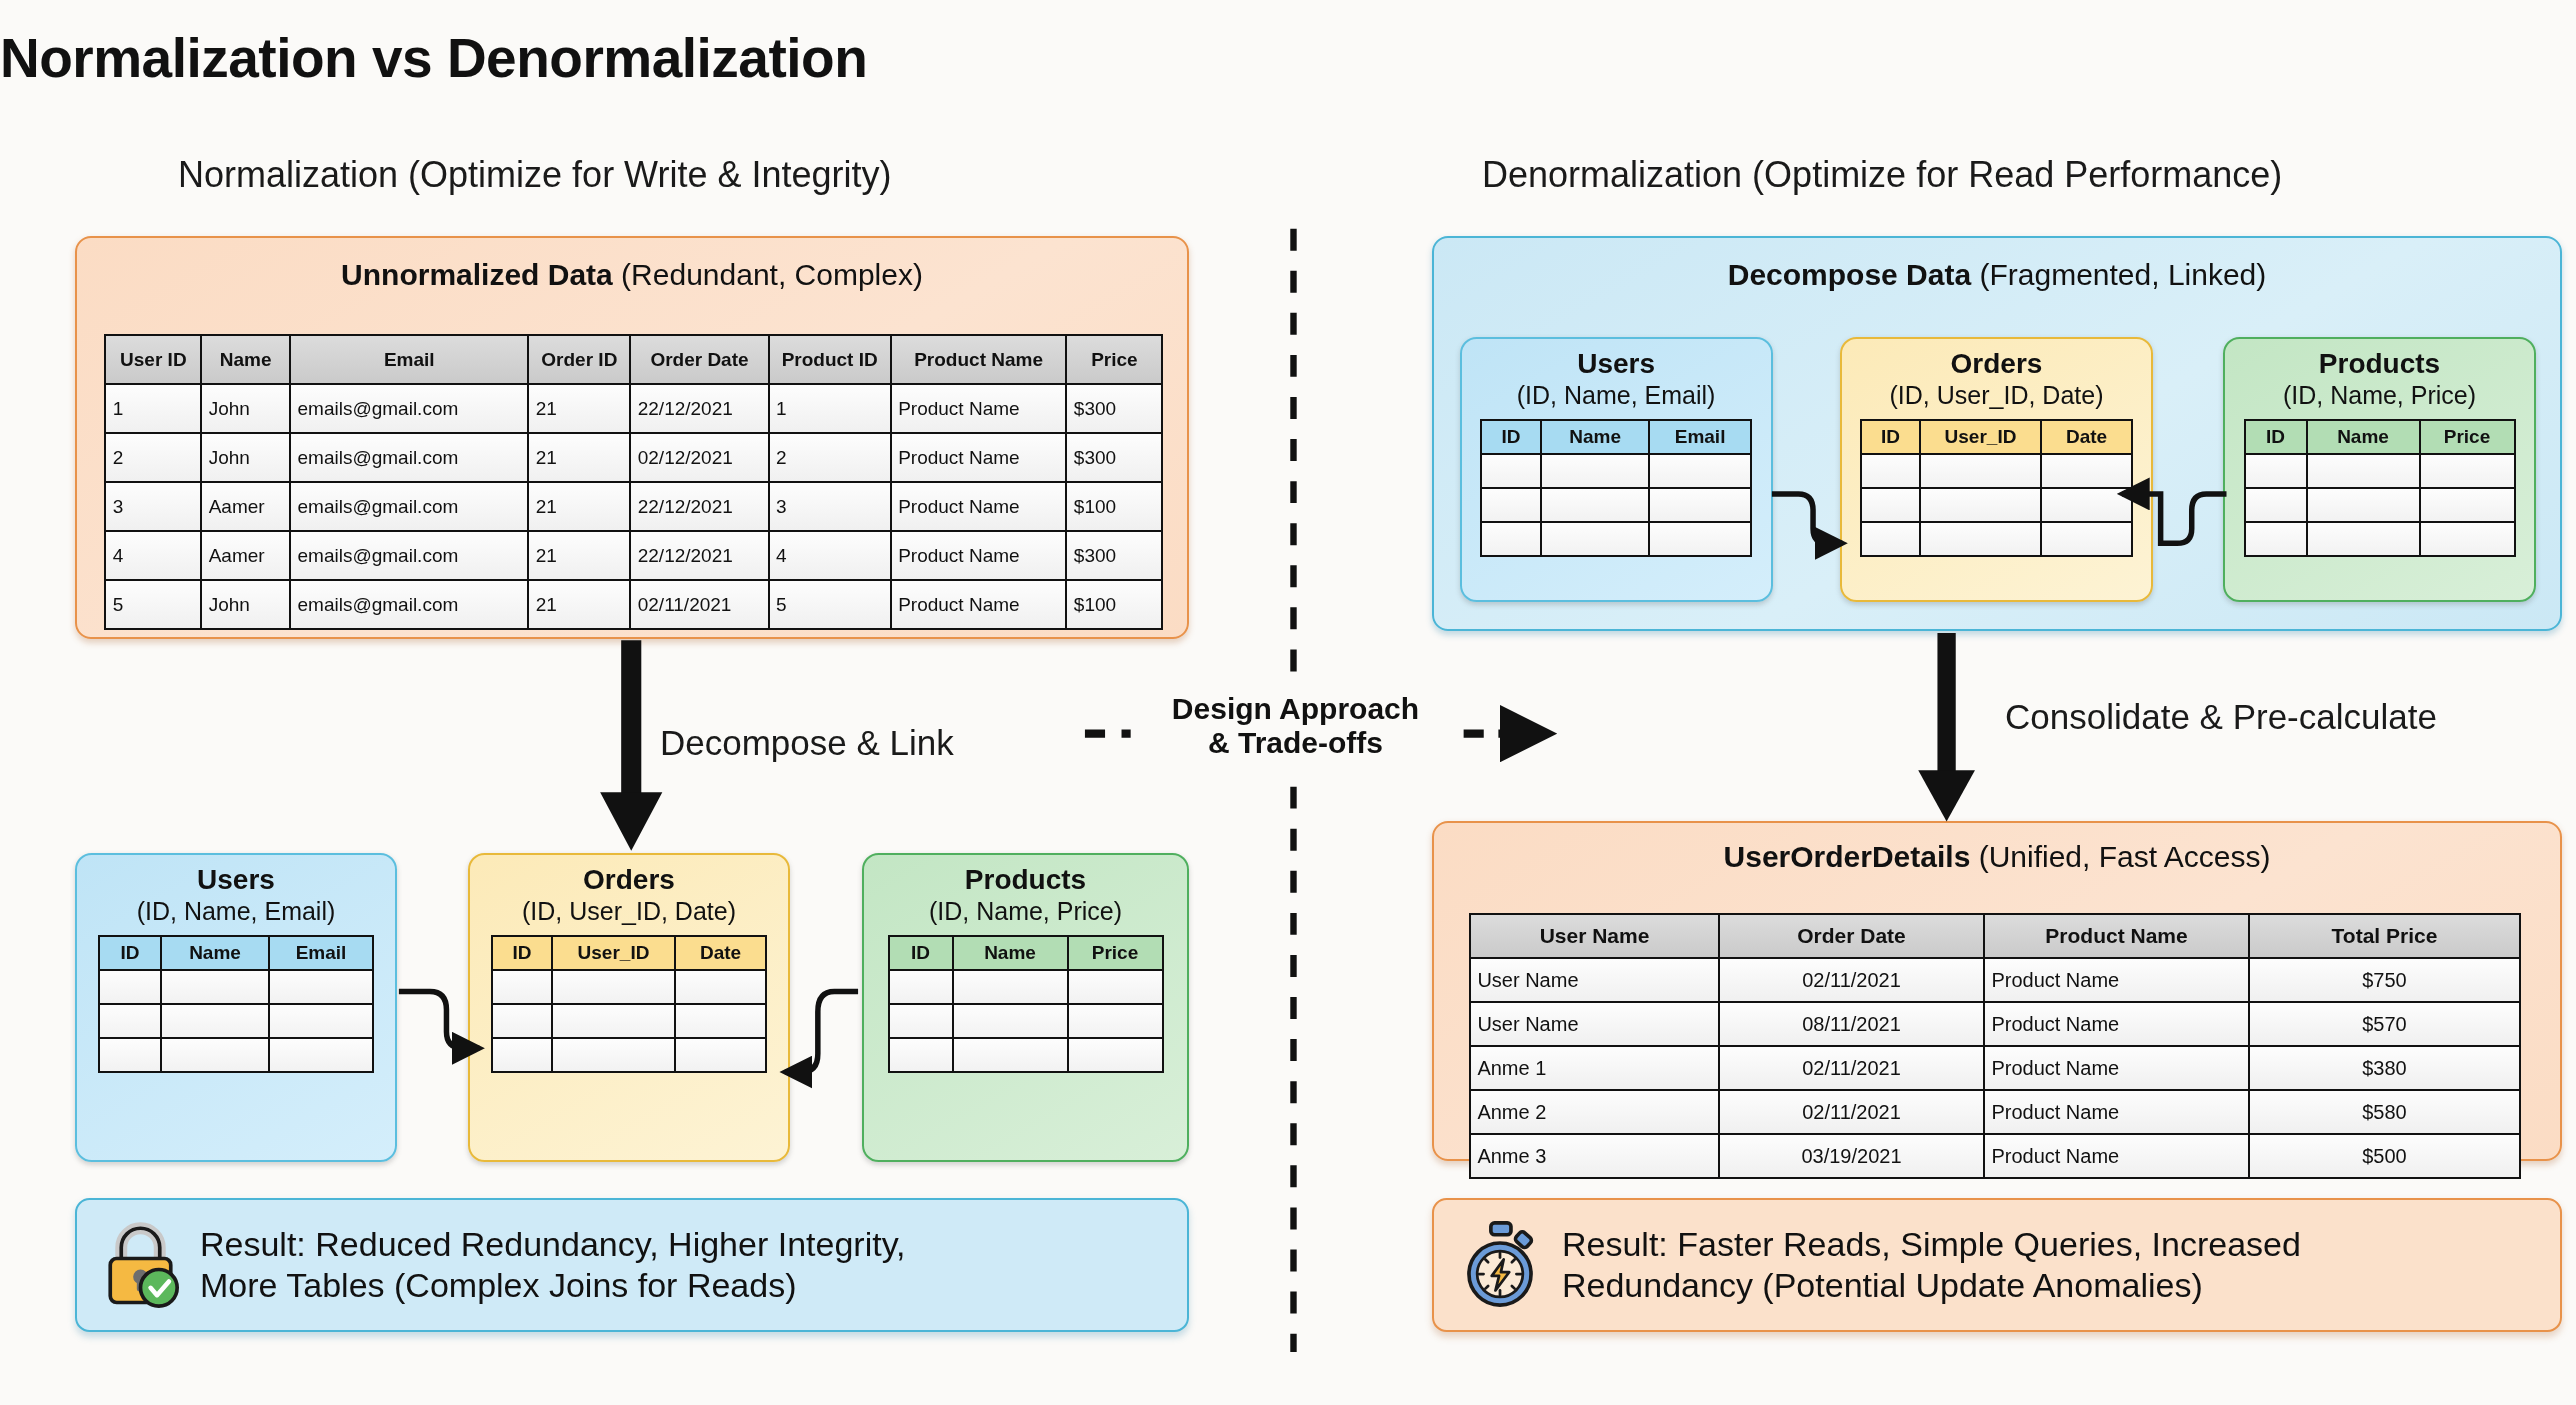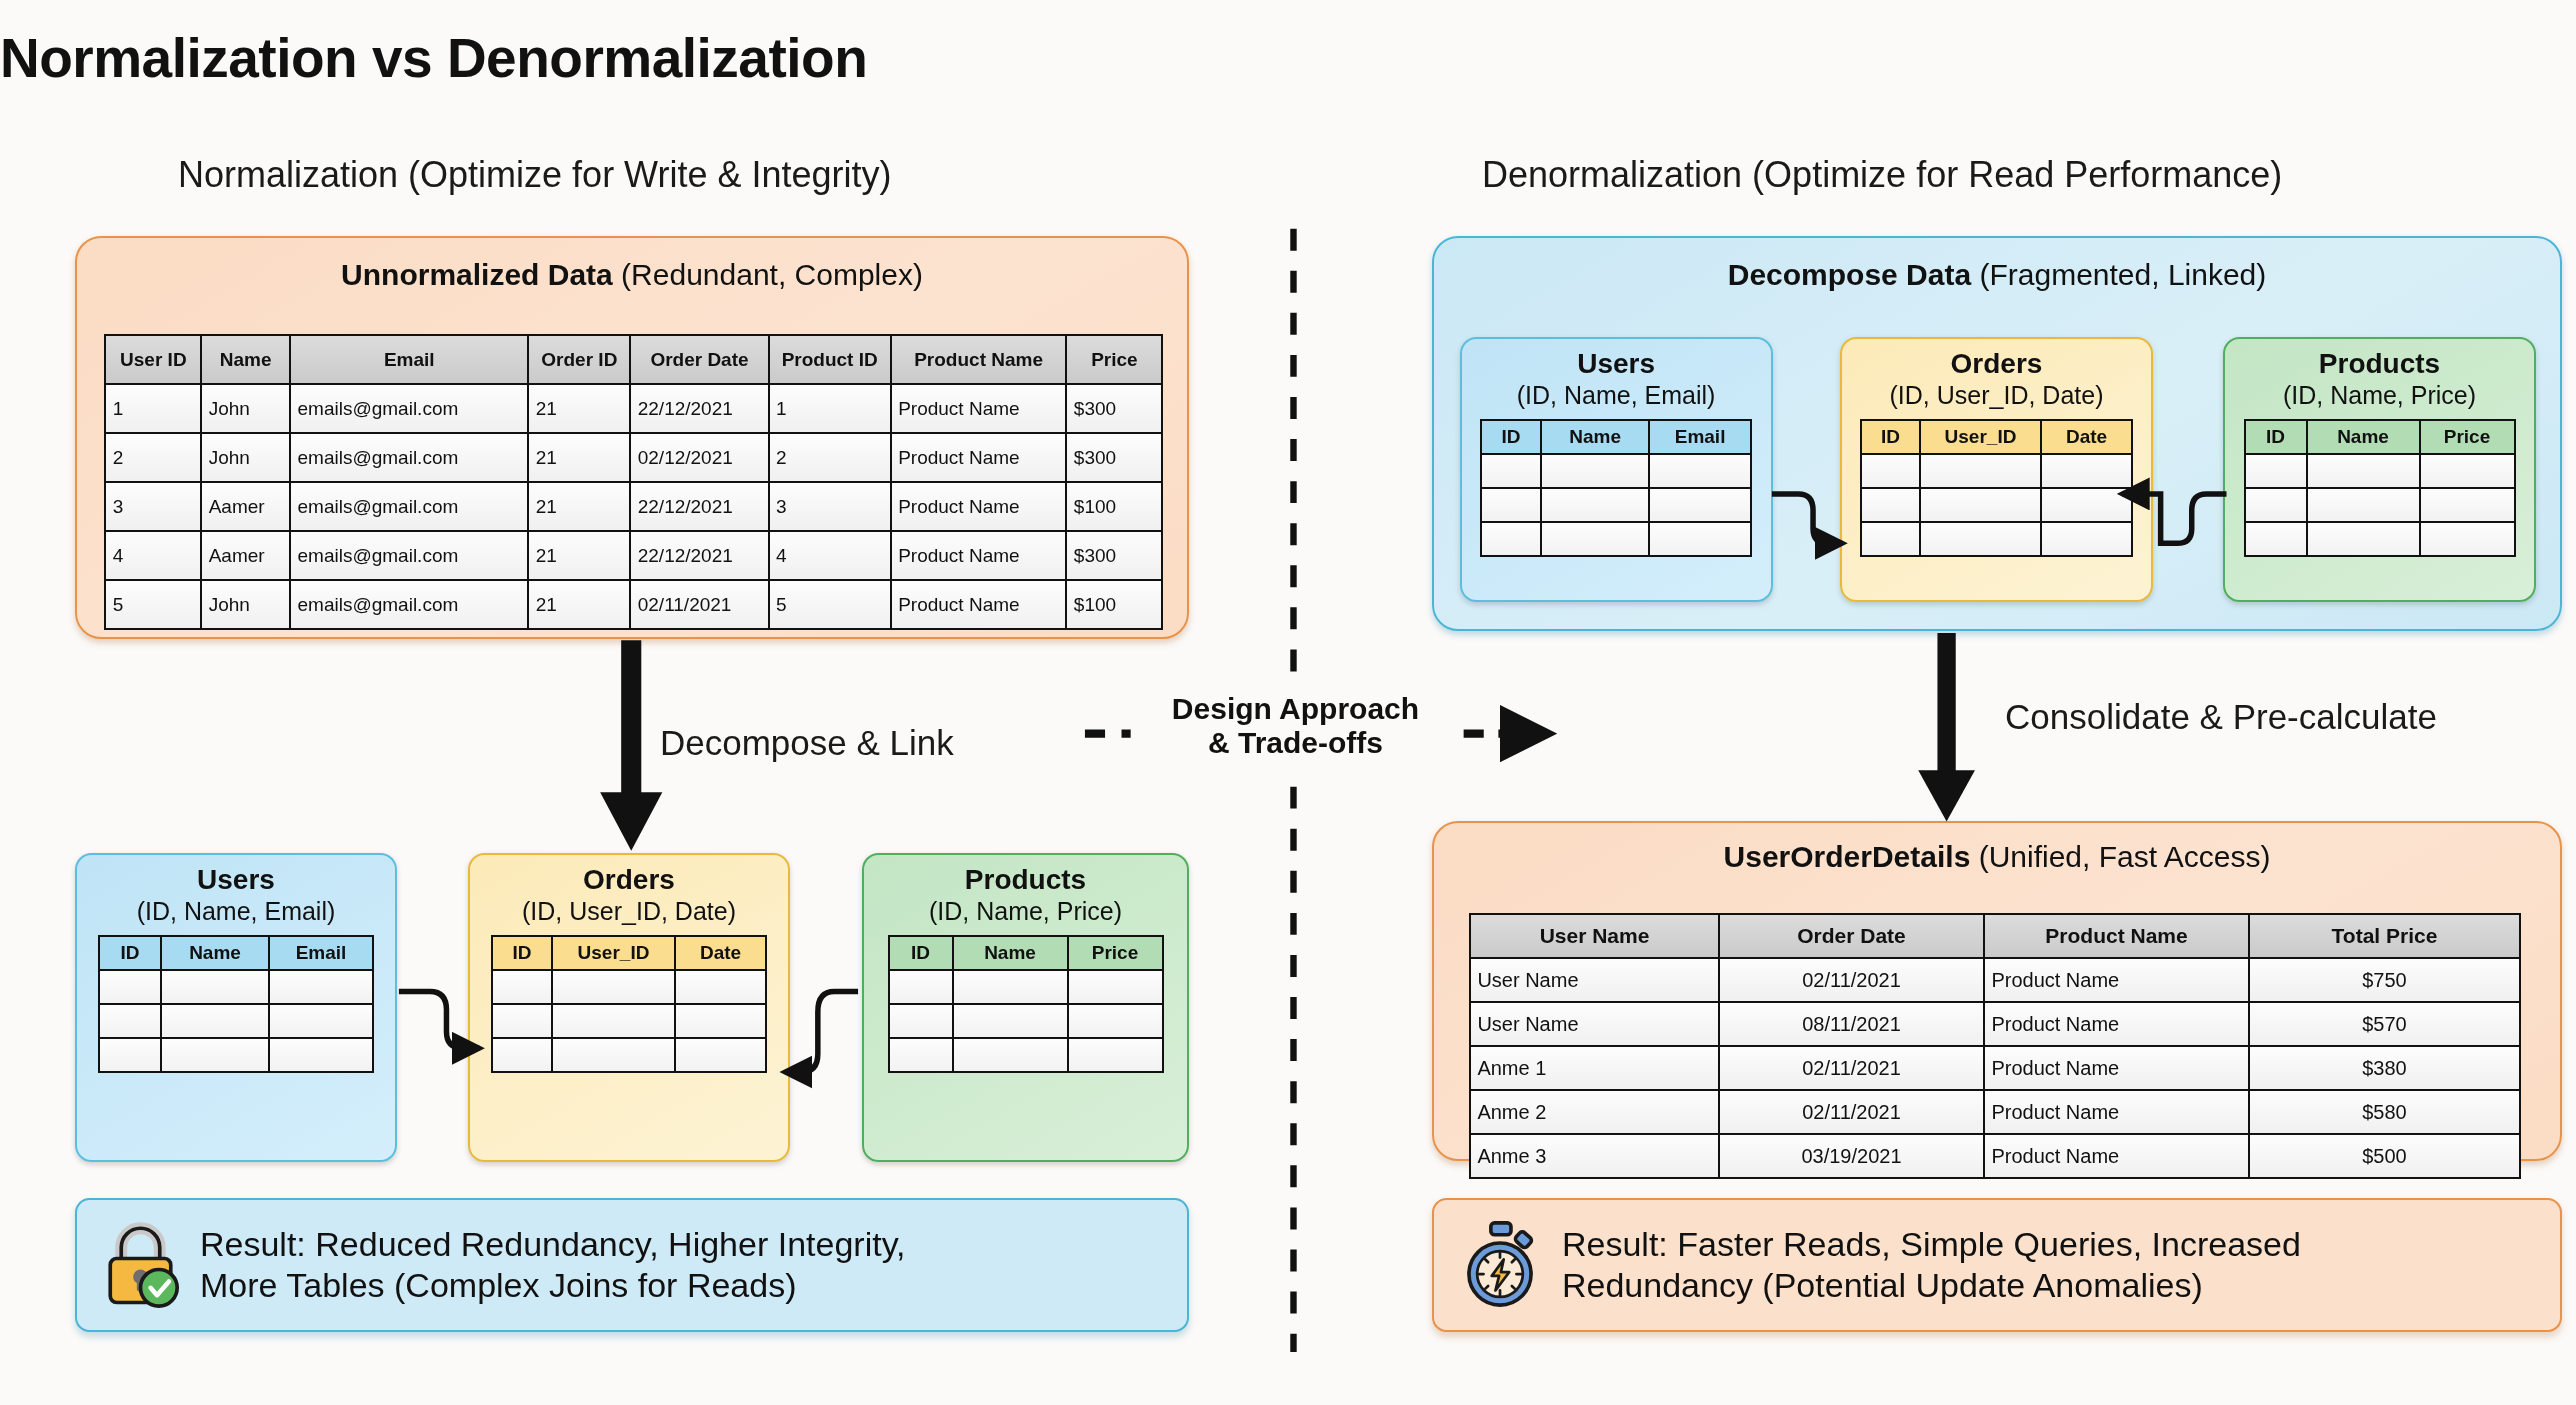--- a/index.html
+++ b/index.html
@@ -19,21 +19,21 @@
   }
   .col-title {
     position: absolute; top: 154px; font-size: 36px; color: #1a1a1a;
     white-space: nowrap;
   }
   .col-title.left  { left: 178px; }
   .col-title.right { left: 1482px; }
 
   
   .panel {
-    position: absolute; border-radius: 26px;
+    position: absolute; border-radius: 16px;
   }
   .panel-orange {
     background: linear-gradient(150deg,#fbdcc4 0%, #fce3d0 55%, #fbdcc4 100%);
     border: 2.7px solid #e8924a;
     box-shadow: 0 3.7px 6.4px rgba(180,110,60,.30);
   }
   .panel-blue {
     background: linear-gradient(150deg,#cbe8f5 0%, #d9eff8 55%, #cbe8f5 100%);
     border: 2.7px solid #4bb5d6;
     box-shadow: 0 3.7px 6.4px rgba(60,140,175,.30);

